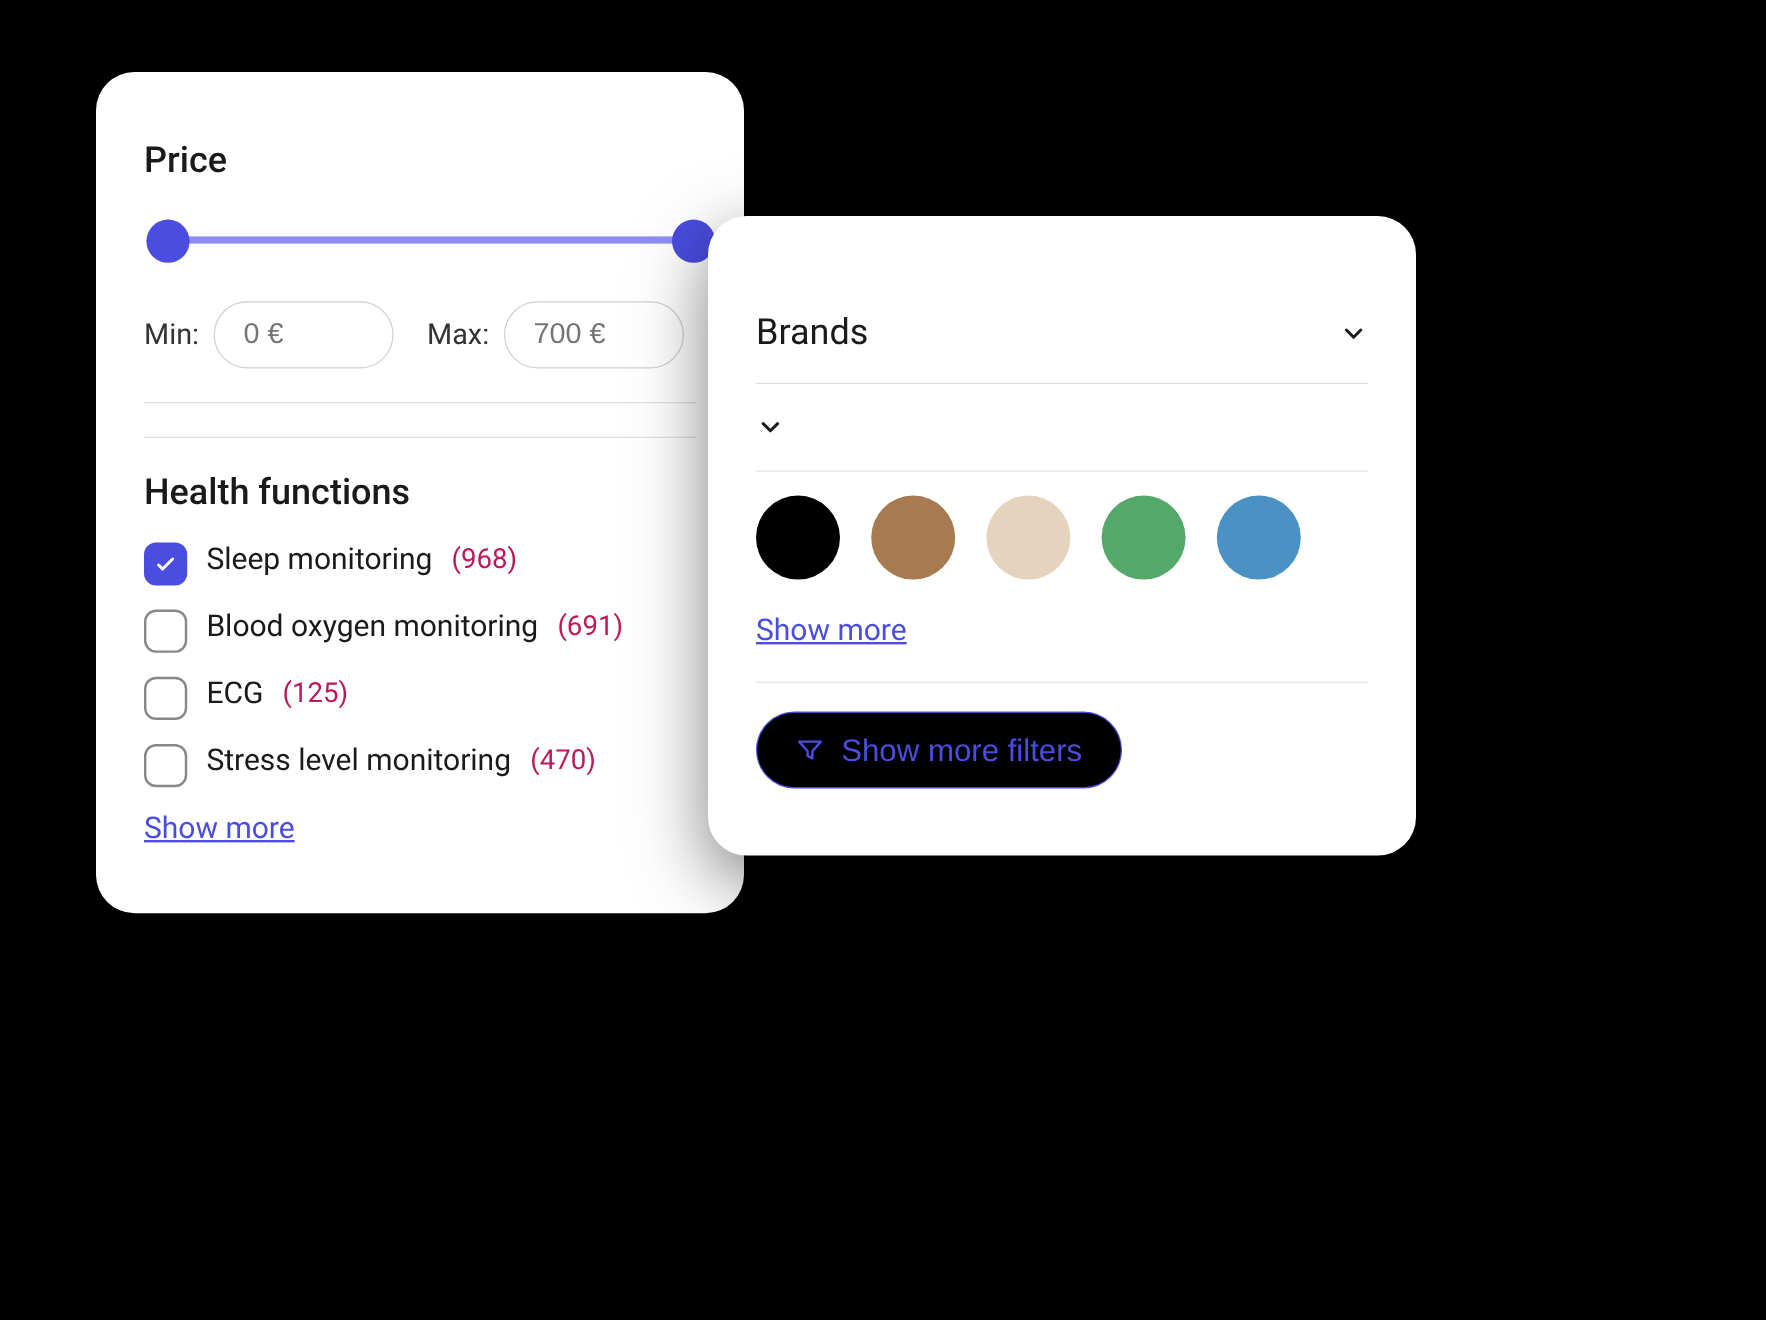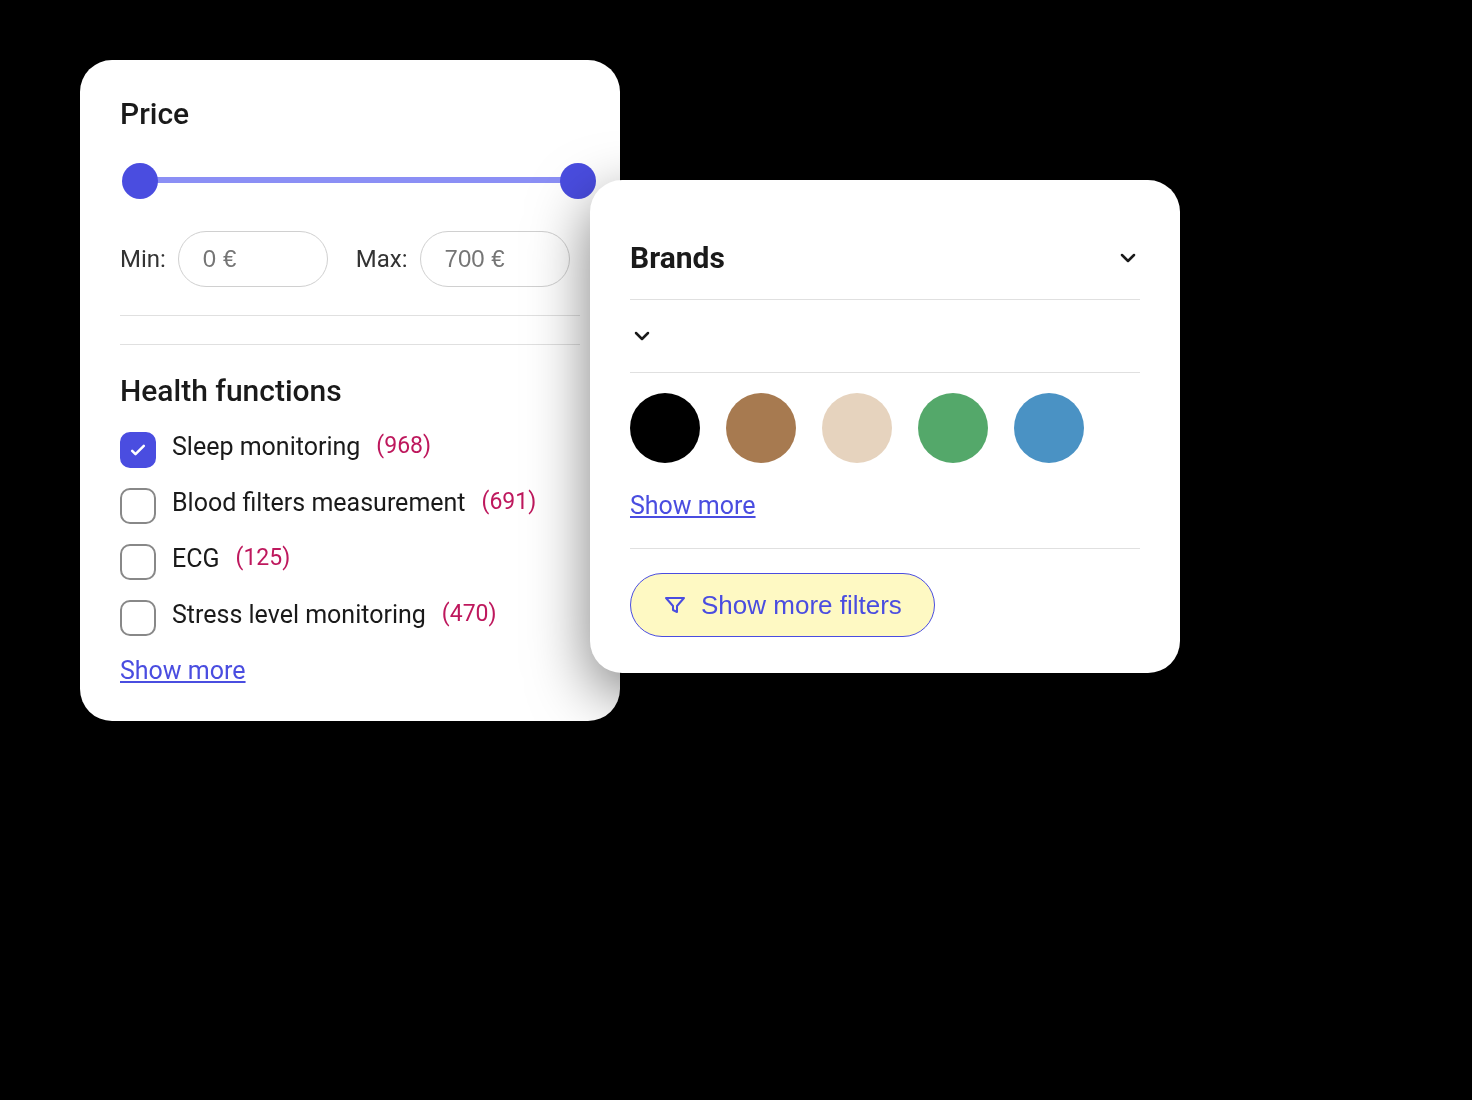--- a/index.html
+++ b/index.html
@@ -8,21 +8,21 @@
       background: #000;
       width: 1472px;
       height: 1100px;
       position: relative;
     }
     .card {
       position: absolute;
       background: #fff;
       border-radius: 32px;
       box-shadow: 0 20px 60px rgba(0,0,0,0.5);
-      padding: 36px 40px;
+      padding: 56px 40px;
     }
     .card-left {
       left: 80px;
       top: 60px;
       width: 540px;
     }
     .card-right {
       left: 590px;
       top: 180px;
       width: 590px;
@@ -145,21 +145,21 @@
       justify-content: space-between;
       padding: 24px 0;
       border-bottom: 1px solid #e0e0e0;
       cursor: pointer;
     }
     .accordion-row:last-of-type {
       border-bottom: none;
     }
     .accordion-title {
       font-size: 30px;
-      font-weight: 700;
+      font-weight: 400;
       color: #1a1a1a;
     }
     .chevron {
       width: 24px;
       height: 24px;
     }
     .color-swatches {
       display: flex;
       gap: 26px;
       margin-top: 20px;
@@ -177,21 +177,21 @@
       margin: 28px 0 24px 0;
     }
     .show-filters-btn {
       display: inline-flex;
       align-items: center;
       gap: 14px;
       height: 64px;
       padding: 0 32px;
       border: 1.5px solid #4a4de0;
       border-radius: 32px;
-      background: #fef9c3;
+      background: #000000;
       color: #4a4de0;
       font-size: 26px;
       font-weight: 500;
       cursor: pointer;
     }
     .filter-icon {
       width: 24px;
       height: 24px;
     }
   </style>
@@ -231,21 +231,21 @@
       <div class="checkbox checked">
         <svg width="20" height="20" viewBox="0 0 24 24" fill="none">
             <path d="M5 13l4 4L19 7" stroke="#fff" stroke-width="3" stroke-linecap="round" stroke-linejoin="round"></path>
           </svg>
       </div>
       <span class="checkbox-label">Sleep monitoring</span>
       <span class="checkbox-count">(968)</span>
     </div>
     <div class="checkbox-item">
       <div class="checkbox"></div>
-      <span class="checkbox-label">Blood filters measurement</span>
+      <span class="checkbox-label">Blood oxygen monitoring</span>
       <span class="checkbox-count">(691)</span>
     </div>
     <div class="checkbox-item">
       <div class="checkbox"></div>
       <span class="checkbox-label">ECG</span>
       <span class="checkbox-count">(125)</span>
     </div>
     <div class="checkbox-item">
       <div class="checkbox"></div>
       <span class="checkbox-label">Stress level monitoring</span>

